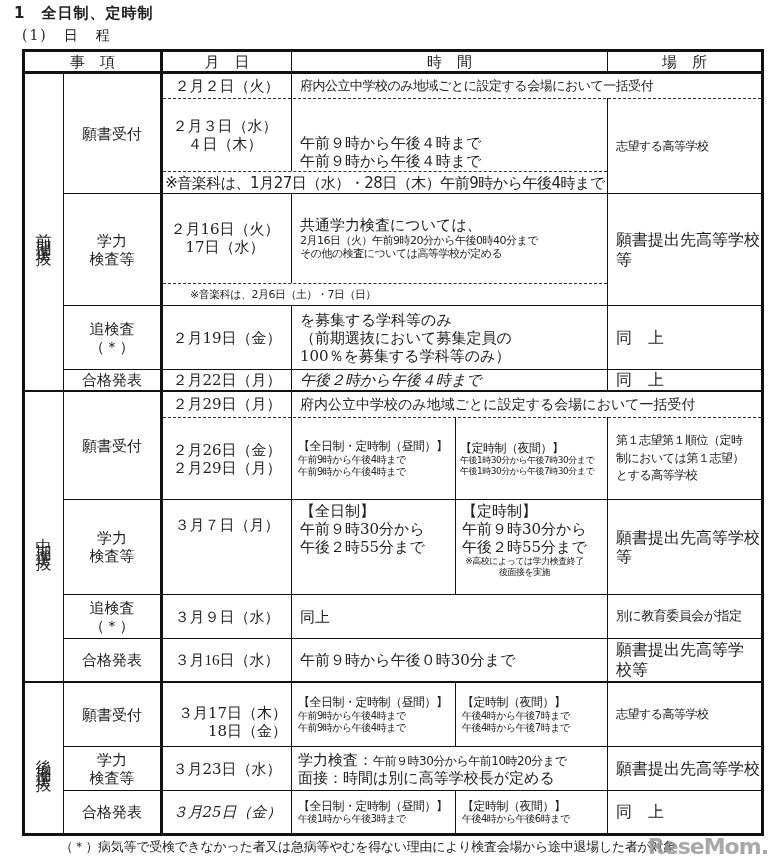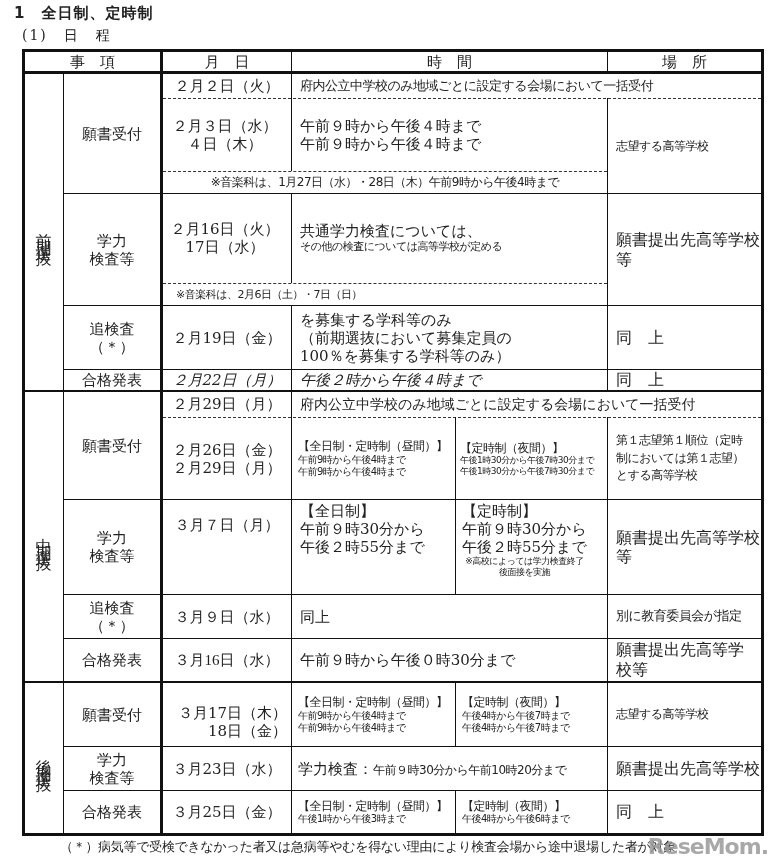--- a/index.html
+++ b/index.html
@@ -58,65 +58,66 @@
   <div class="cell c" style="left:64px;top:74px;width:96px;height:119px;">願書受付</div>
   <div class="cell c" style="left:163px;top:74px;width:128px;height:24px;">２月２日（火）</div>
   <div class="vline" style="left:291px;top:74px;width:1px;height:24px;"></div>
   <div class="cell l sm" style="left:292px;top:74px;width:469px;height:24px;font-size:13px;">府内公立中学校のみ地域ごとに設定する会場において一括受付</div>
   <div class="dash" style="left:163px;top:98px;width:598px;"></div>
   <div class="cell colc right" style="left:163px;top:99px;width:124px;height:71px;align-items:center;">
     <span>２月３日（水）</span>
     <span>４日（木）</span>
   </div>
   <div class="vline" style="left:291px;top:98px;width:1px;height:73px;"></div>
-  <div class="cell col" style="left:300px;top:99px;width:307px;height:71px;">
+  <div class="cell col" style="left:300px;top:99px;width:307px;height:71px;justify-content:flex-end;">
     <span>午前９時から午後４時まで</span>
     <span>午前９時から午後４時まで</span>
   </div>
   <div class="vline" style="left:607px;top:98px;width:1px;height:95px;"></div>
   <div class="cell l sm" style="left:608px;top:99px;width:153px;height:94px;font-size:12px;">志望する高等学校</div>
   <div class="dash" style="left:163px;top:171px;width:444px;"></div>
-  <div class="cell c xs" style="left:163px;top:172px;width:444px;height:21px;font-size:12px;">※音楽科は、1月27日（水）・28日（木）午前9時から午後4時まで</div>
+  <div class="cell c xs" style="left:163px;top:172px;width:444px;height:21px;font-size:15px;">※音楽科は、1月27日（水）・28日（木）午前9時から午後4時まで</div>
 
   <div class="hline" style="left:63px;top:305px;width:700px;height:1px;"></div>
   <div class="cell colc" style="left:64px;top:194px;width:96px;height:111px;">
     <span>学力</span>
     <span>検査等</span>
   </div>
   <div class="cell colc" style="left:163px;top:194px;width:124px;height:88px;align-items:center;">
     <span>２月16日（火）</span>
     <span>17日（水）</span>
   </div>
   <div class="vline" style="left:291px;top:194px;width:1px;height:89px;"></div>
   <div class="cell col" style="left:300px;top:194px;width:307px;height:88px;">
     <span>共通学力検査については、</span>
+    <span class="sm">2月16日（火）午前9時20分から午後0時40分まで</span>
     <span class="sm">その他の検査については高等学校が定める</span>
   </div>
   <div class="vline" style="left:607px;top:194px;width:1px;height:111px;"></div>
   <div class="cell l" style="left:608px;top:194px;width:153px;height:111px;font-size:16px;">願書提出先高等学校等</div>
   <div class="dash" style="left:163px;top:283px;width:444px;"></div>
-  <div class="cell l xs" style="left:162px;top:284px;width:427px;height:21px;font-size:11px;padding-left:14px;text-align:center;">※音楽科は、2月6日（土）・7日（日）</div>
+  <div class="cell l xs" style="left:176px;top:284px;width:427px;height:21px;font-size:11px;padding-left:14px;text-align:center;">※音楽科は、2月6日（土）・7日（日）</div>
 
   <div class="hline" style="left:63px;top:369px;width:700px;height:1px;"></div>
   <div class="cell colc" style="left:64px;top:306px;width:96px;height:63px;">
     <span>追検査</span>
     <span>（＊）</span>
   </div>
   <div class="cell c" style="left:163px;top:306px;width:128px;height:63px;">２月19日（金）</div>
   <div class="vline" style="left:291px;top:306px;width:1px;height:85px;"></div>
   <div class="cell col" style="left:300px;top:306px;width:307px;height:63px;">
     <span>を募集する学科等のみ</span>
     <span>（前期選抜において募集定員の</span>
     <span>100％を募集する学科等のみ）</span>
   </div>
   <div class="vline" style="left:607px;top:306px;width:1px;height:85px;"></div>
   <div class="cell l" style="left:608px;top:306px;width:153px;height:63px;font-size:16px;">同　上</div>
 
   <div class="cell c" style="left:64px;top:370px;width:96px;height:20px;">合格発表</div>
-  <div class="cell c" style="left:163px;top:370px;width:128px;height:20px;font-style:italic;">２月22日（月）</div>
+  <div class="cell c" style="left:163px;top:370px;width:128px;height:20px;">２月22日（月）</div>
   <div class="cell l" style="left:292px;top:370px;width:315px;height:20px;font-style:italic;">午後２時から午後４時まで</div>
   <div class="cell l" style="left:608px;top:370px;width:153px;height:20px;font-size:16px;">同　上</div>
 
   <div class="cell c vert" style="left:25px;top:392px;width:38px;height:289px;">中期選抜</div>
 
   <div class="hline" style="left:63px;top:499px;width:700px;height:1px;"></div>
   <div class="cell c" style="left:64px;top:392px;width:96px;height:107px;">願書受付</div>
   <div class="cell c" style="left:163px;top:392px;width:128px;height:24px;">２月29日（月）</div>
   <div class="vline" style="left:291px;top:392px;width:1px;height:290px;"></div>
   <div class="cell l" style="left:292px;top:392px;width:469px;height:24px;font-size:14px;">府内公立中学校のみ地域ごとに設定する会場において一括受付</div>
@@ -196,26 +197,27 @@
   <div class="cell l sm" style="left:608px;top:683px;width:153px;height:63px;font-size:12px;">志望する高等学校</div>
 
   <div class="hline" style="left:63px;top:790px;width:700px;height:1px;"></div>
   <div class="cell colc" style="left:64px;top:747px;width:96px;height:43px;">
     <span>学力</span>
     <span>検査等</span>
   </div>
   <div class="cell c" style="left:163px;top:747px;width:128px;height:43px;">３月23日（水）</div>
   <div class="cell col" style="left:298px;top:747px;width:309px;height:43px;">
     <span><span>学力検査：</span><span class="sm" style="font-size:12px;">午前９時30分から午前10時20分まで</span></span>
+    <span>面接：時間は別に高等学校長が定める</span>
   </div>
   <div class="cell l" style="left:608px;top:747px;width:153px;height:43px;font-size:16px;line-height:1.25;">願書提出先高等学校</div>
 
   <div class="vline" style="left:455px;top:790px;width:1px;height:44px;"></div>
   <div class="cell c" style="left:64px;top:791px;width:96px;height:42px;">合格発表</div>
-  <div class="cell c" style="left:163px;top:791px;width:128px;height:42px;">３月25日（金）</div>
+  <div class="cell c" style="left:163px;top:791px;width:128px;height:42px;font-style:italic;">３月25日（金）</div>
   <div class="cell col" style="left:298px;top:791px;width:157px;height:42px;">
     <span class="sm" style="font-size:12px;">【全日制・定時制（昼間）】</span>
     <span class="xs">午後1時から午後3時まで</span>
   </div>
   <div class="cell col" style="left:462px;top:791px;width:145px;height:42px;">
     <span class="sm" style="font-size:12px;">【定時制（夜間）】</span>
     <span class="xs">午後4時から午後6時まで</span>
   </div>
   <div class="cell l" style="left:608px;top:791px;width:153px;height:42px;font-size:16px;">同　上</div>
 </div>

